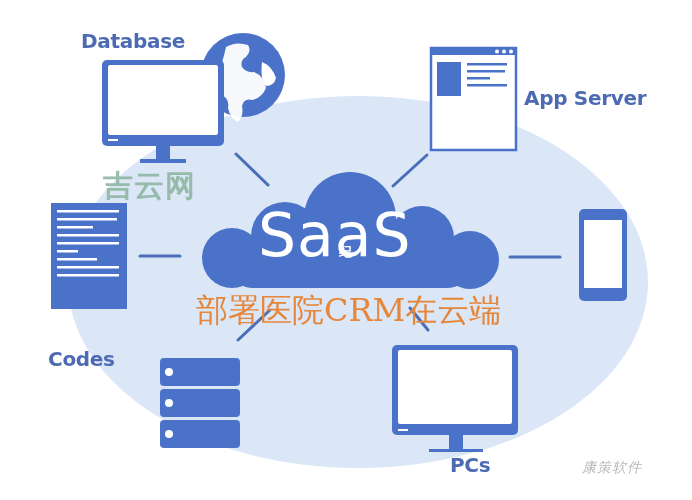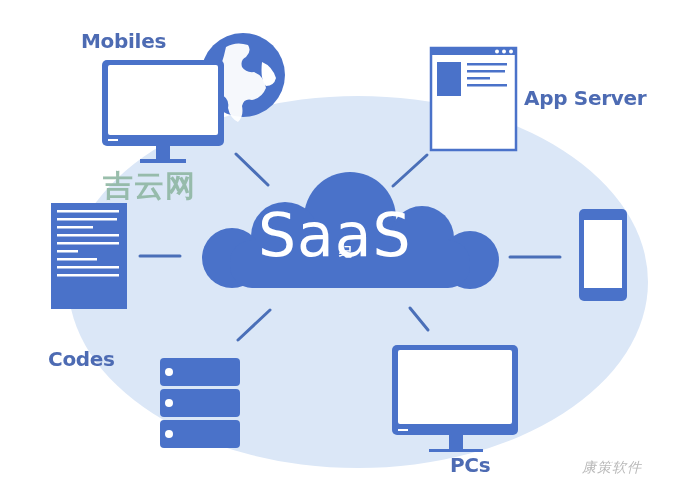--- a/index.html
+++ b/index.html
@@ -102,20 +102,21 @@
       <circle cx="232" cy="258" r="30"></circle>
       <circle cx="470" cy="260" r="29"></circle>
       <rect x="230" y="240" width="240" height="48" rx="22"></rect>
     </g>
   </svg>
 
   <div class="watermark-green">吉云网</div>
 
   <div class="saas">SaaS</div>
   <div class="saas-small">纪</div>
+  <div class="caption-cn">部署医院CRM在云端</div>
 
-  <div class="label" style="left:81px; top:29px;">Mobiles</div>
+  <div class="label" style="left:81px; top:29px;">Database</div>
   <div class="label" style="left:524px; top:86px;text-align:right;">App Server</div>
   <div class="label" style="left:48px; top:315px;margin-top:32px;">Codes</div>
   <div class="label" style="left:450px; top:453px;">PCs</div>
 
   <div class="watermark-gray">康策软件</div>
 </div>
 
 </body></html>

